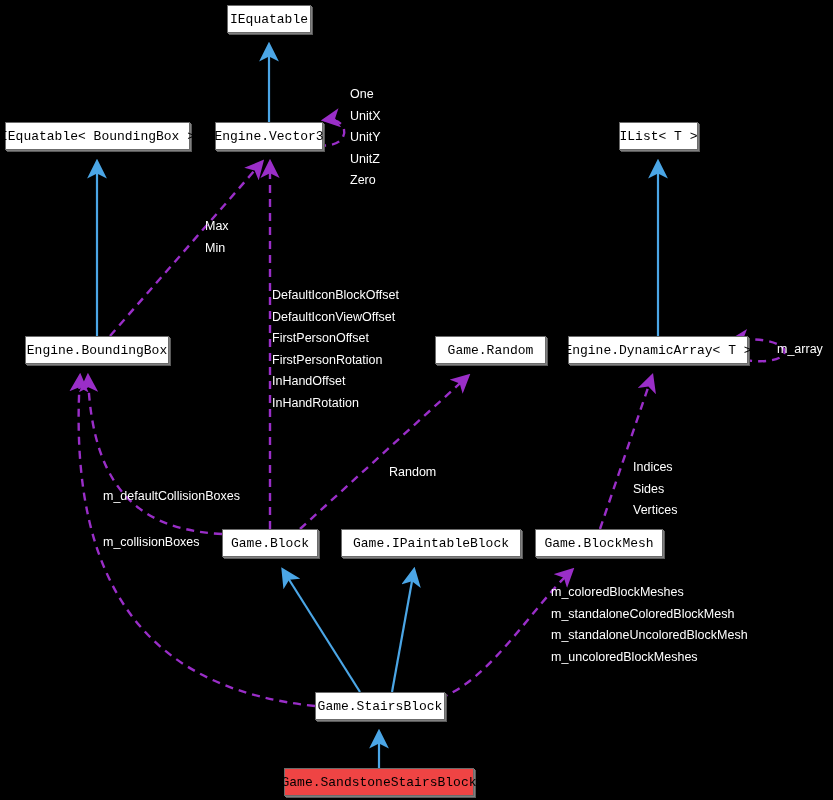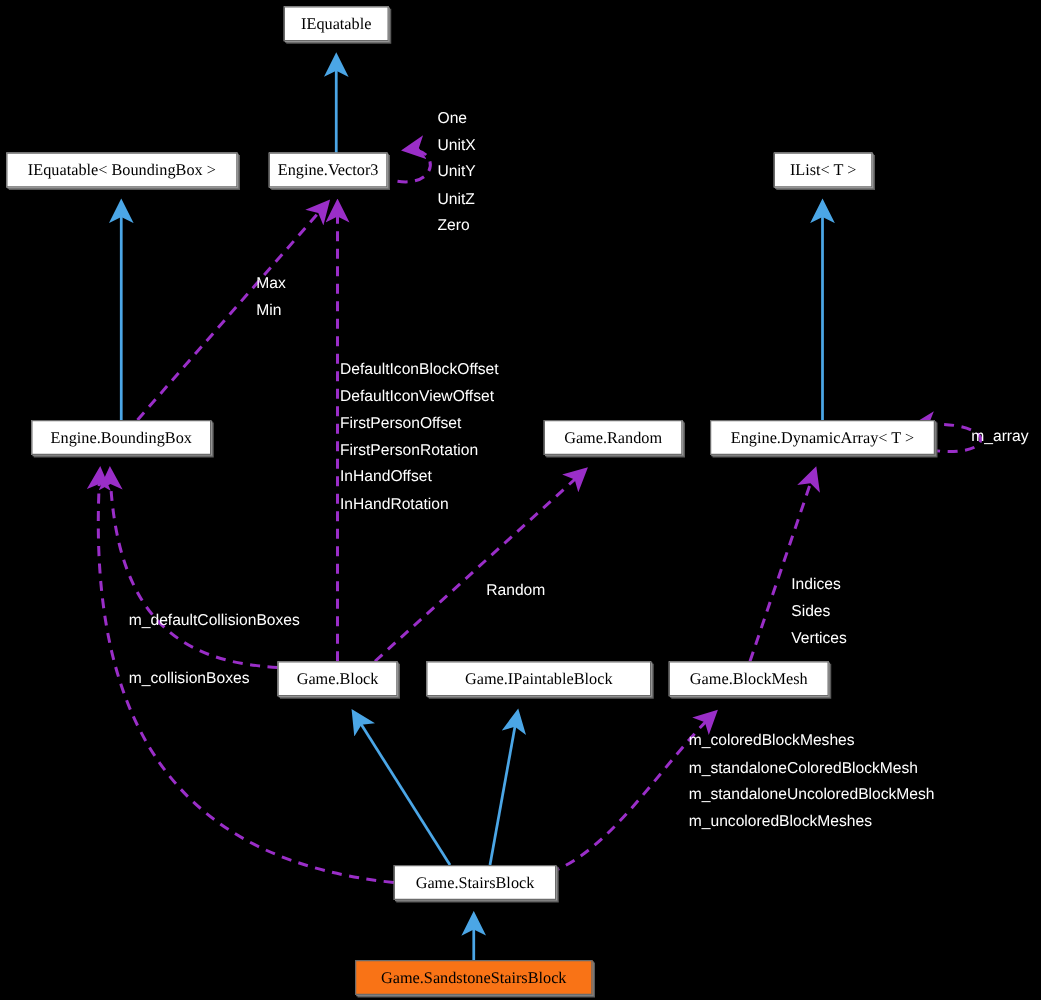--- a/index.html
+++ b/index.html
@@ -31,27 +31,27 @@
     position: absolute;
     box-sizing: border-box;
     background: #ffffff;
     border: 1px solid #6b6b6b;
     box-shadow: 1px 1px 0 0 #808080, 2px 2px 0 0 #5a5a5a;
     display: flex;
     align-items: center;
     justify-content: center;
     color: #000000;
     font-size: 13px;
-    font-family: Liberation Serif, serif;
+    font-family: Liberation Mono, monospace;
     letter-spacing: 0px;
     white-space: nowrap;
     height: 28px;
   }
   .node-box.current {
-    background: #f97316;
+    background: #ef4444;
     color: #000000;
   }
   .label-group {
     position: absolute;
     color: #ffffff;
     font-size: 12.5px;
     font-family: "Liberation Sans", sans-serif;
     white-space: nowrap;
   }
   .label-group div {
@@ -111,21 +111,21 @@
   </svg>
 
   <div class="node-box" style="left:227px; top:5px; width:84px;">
     <span>IEquatable</span>
   </div>
 
   <div class="node-box" style="left:5px; top:122px; width:185px;">
     <span>IEquatable&lt; BoundingBox &gt;</span>
   </div>
 
-  <div class="node-box" style="left:215px; top:122px; width:95px;">
+  <div class="node-box" style="left:215px; top:122px; width:108px;">
     <span>Engine.Vector3</span>
   </div>
 
   <div class="node-box" style="left:619px; top:122px; width:79px;">
     <span>IList&lt; T &gt;</span>
   </div>
 
   <div class="node-box" style="left:25px; top:336px; width:144px;">
     <span>Engine.BoundingBox</span>
   </div>

